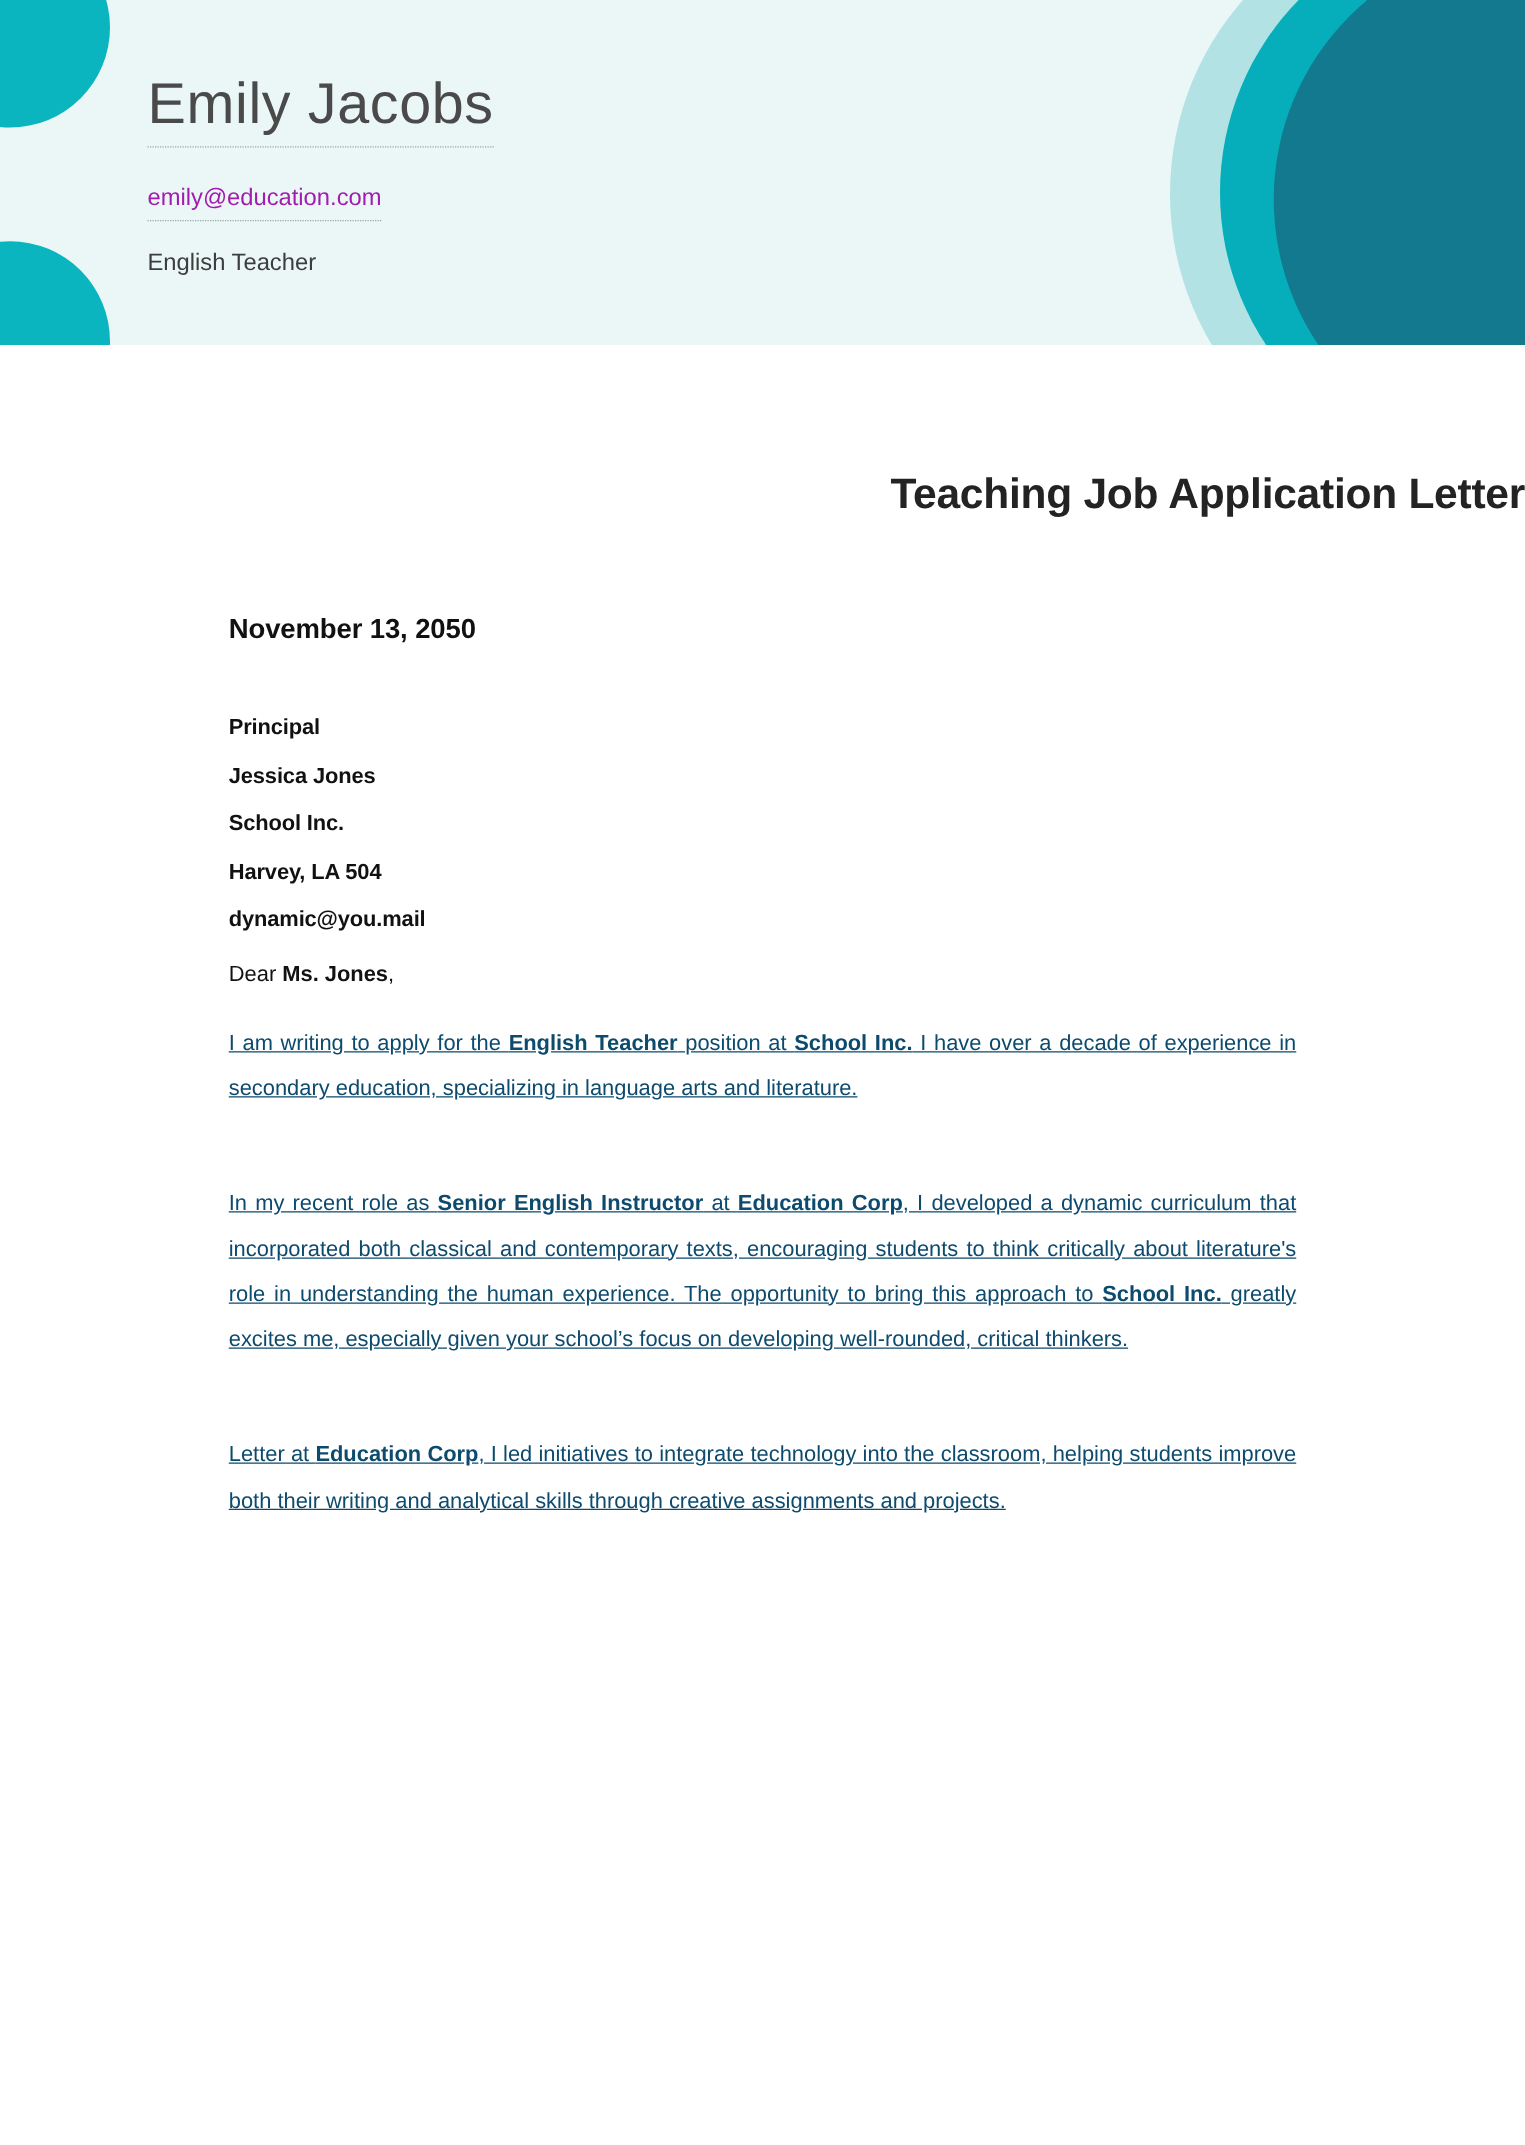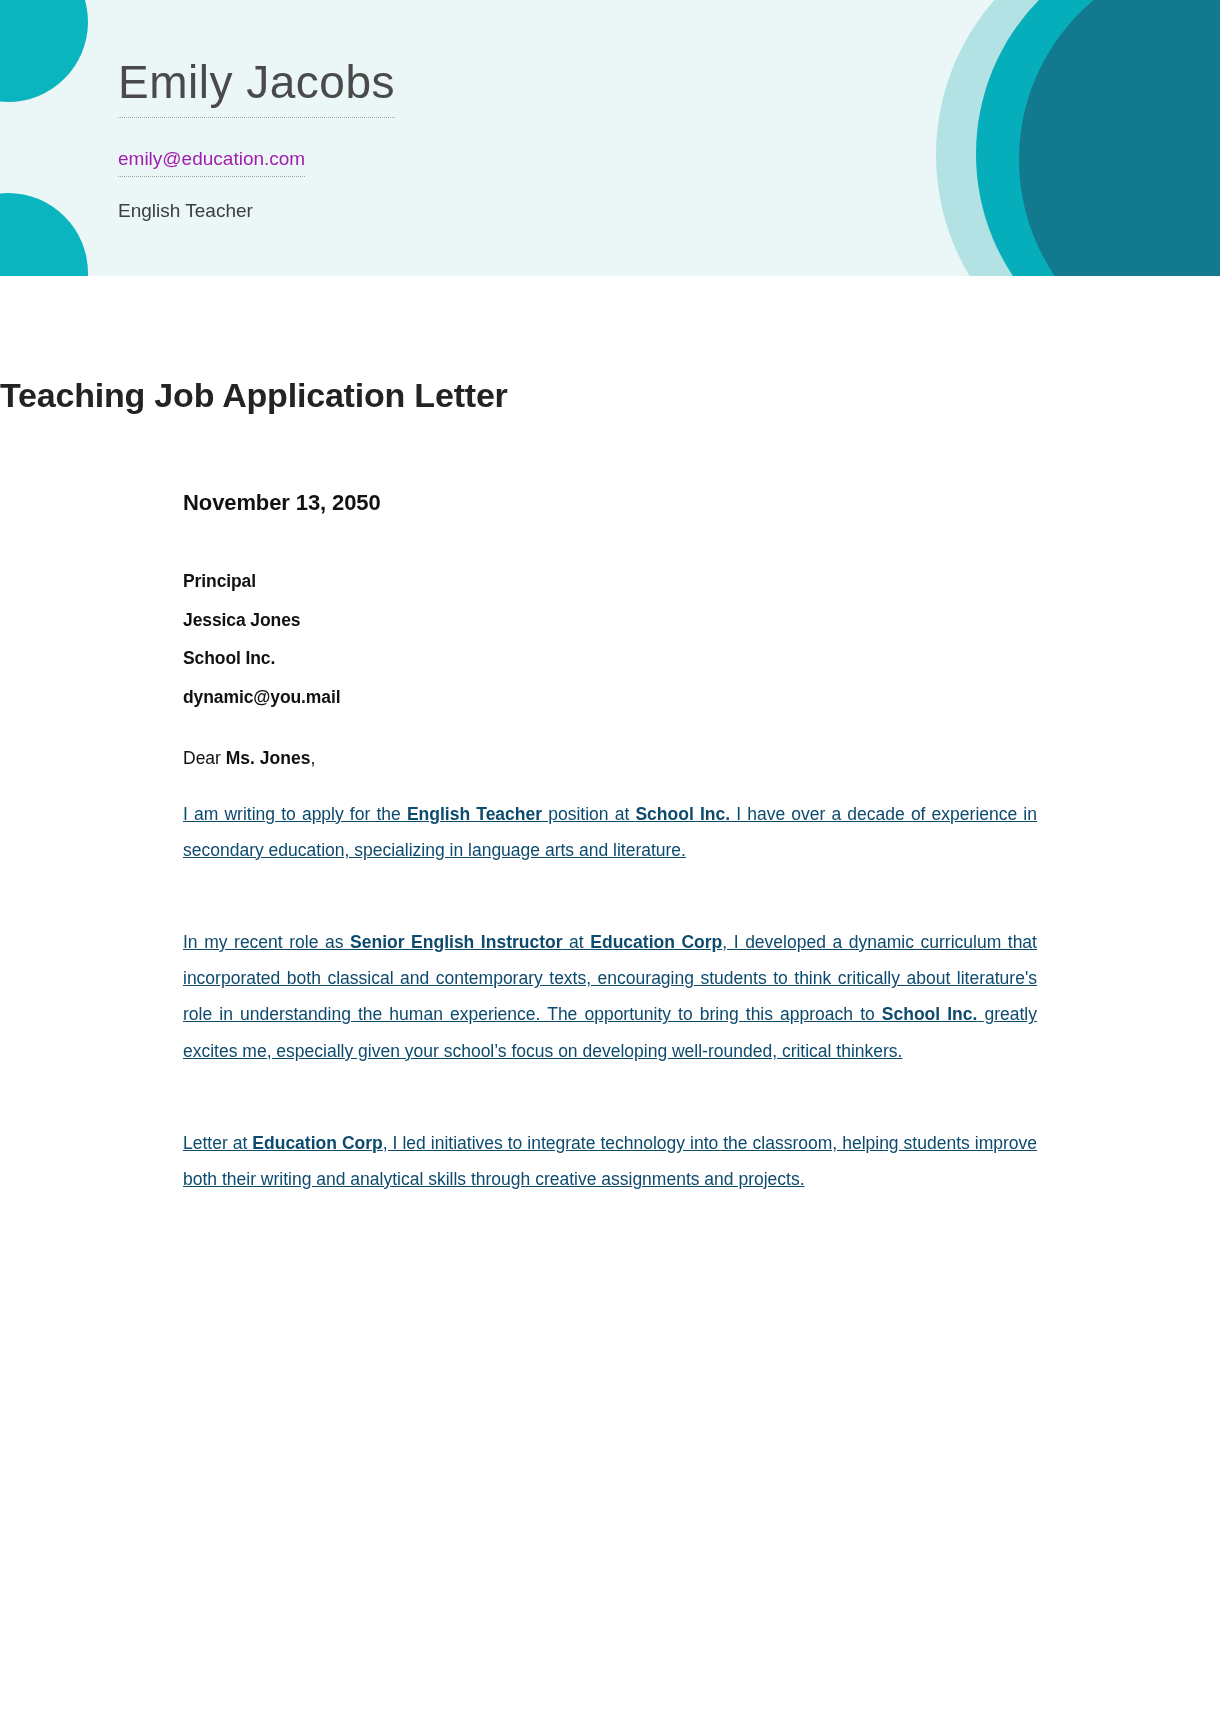--- a/index.html
+++ b/index.html
@@ -117,21 +117,21 @@
   }
 
   
   .letter {
     position: absolute;
     left: 0;
     top: 276px;
     width: 1220px;
   }
   .doc-title {
-    text-align: left;
+    text-align: right;
     font-size: 34px;
     font-weight: 700;
     color: #232323;
     letter-spacing: -0.2px;
     margin-top: 100px;
   }
   .content {
     margin: 0 auto;
     width: 854px;
     padding-left: 0;
@@ -150,21 +150,21 @@
     font-size: 17.5px;
     font-weight: 700;
     color: #111111;
     line-height: 1.0;
     margin-bottom: 21px;
     letter-spacing: -0.1px;
   }
   .salutation {
     font-size: 17.5px;
     color: #111111;
-    margin-top: 44px;
+    margin-top: 26px;
     line-height: 1.0;
   }
   .salutation b { font-weight: 700; }
   .para {
     font-size: 17.5px;
     color: #0c4a6e;
     line-height: 2.07;
     text-align: justify;
     margin-top: 28px;
     text-decoration: underline;
@@ -196,20 +196,21 @@
   <div class="letter">
     <div class="doc-title">Teaching Job Application Letter</div>
 
     <div class="content">
       <div class="date-line">November 13, 2050</div>
 
       <div class="recipient">
         <div class="recipient-line">Principal</div>
         <div class="recipient-line">Jessica Jones</div>
         <div class="recipient-line">School Inc.</div>
+        <div class="recipient-line">Harvey, LA 504</div>
         <div class="recipient-line">dynamic@you.mail</div>
       </div>
 
       <div class="salutation">
         <span>Dear </span><b>Ms. Jones</b><span>,</span>
       </div>
 
       <div id="paragraphs">
           <div class="para"><span>I am writing to apply for the </span><b>English Teacher</b><span> position at </span><b>School Inc.</b><span> I have over a decade of experience in secondary education, specializing in language arts and literature.</span></div>
           <div class="para gap"><span>In my recent role as </span><b>Senior English Instructor</b><span> at </span><b>Education Corp</b><span>, I developed a dynamic curriculum that incorporated both classical and contemporary texts, encouraging students to think critically about literature's role in understanding the human experience. The opportunity to bring this approach to </span><b>School Inc.</b><span> greatly excites me, especially given your school’s focus on developing well-rounded, critical thinkers.</span></div>

